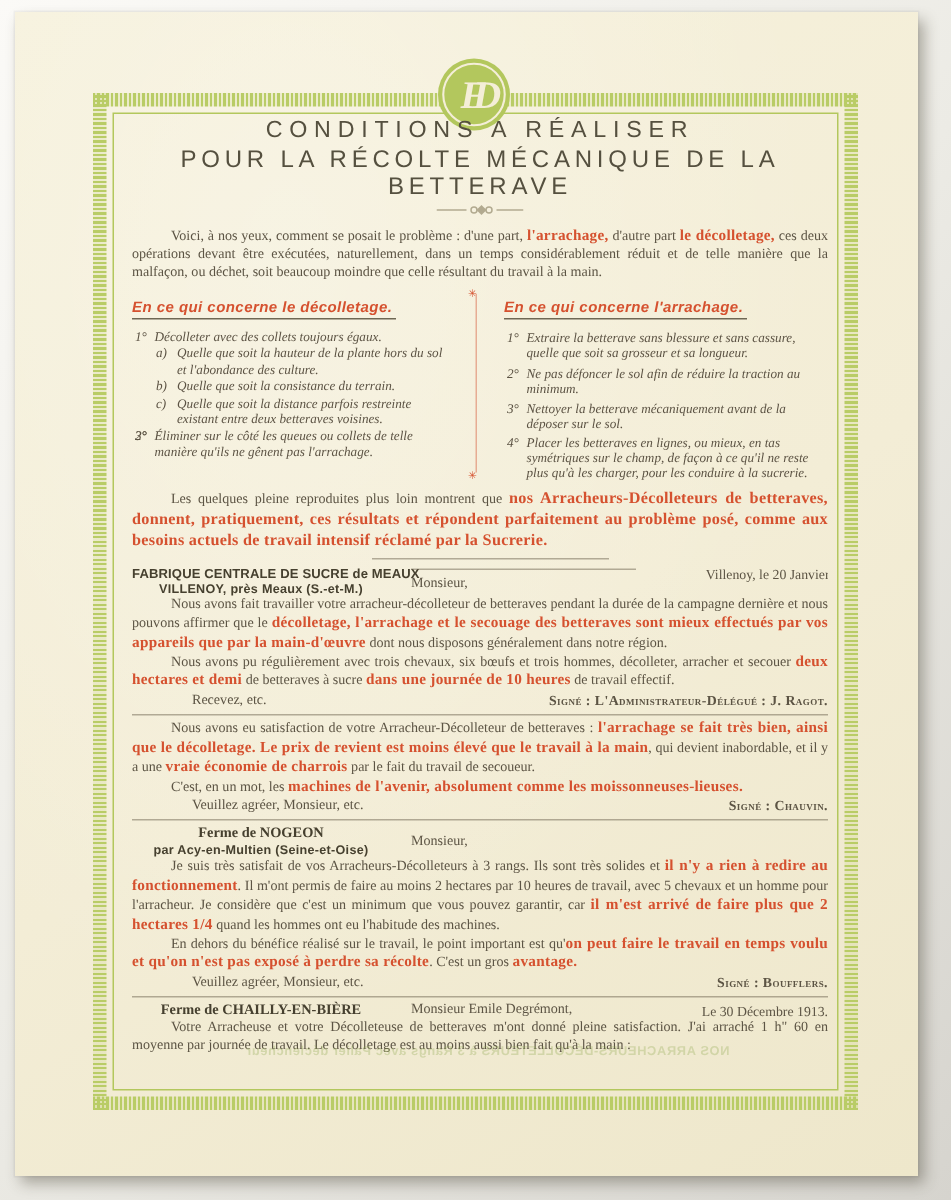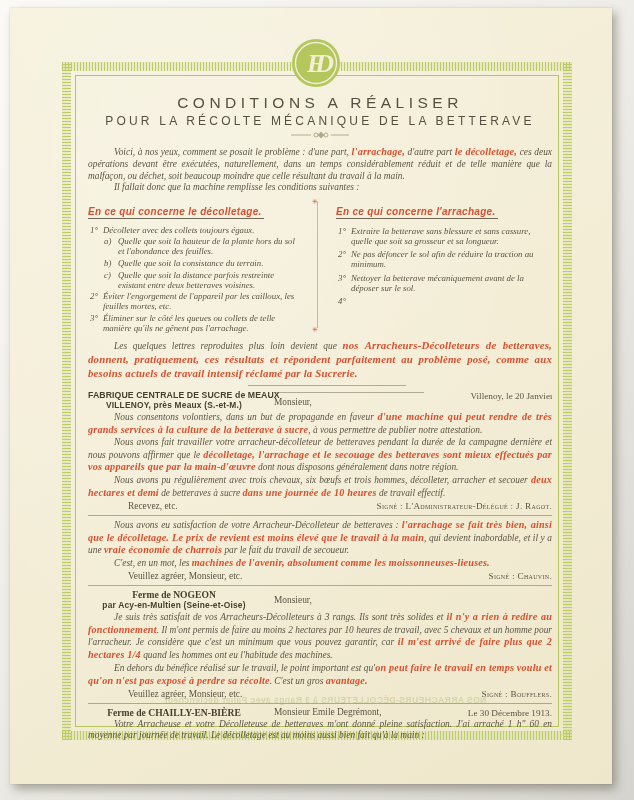--- a/index.html
+++ b/index.html
@@ -18,27 +18,27 @@
     background:repeating-linear-gradient(90deg,#b9cc66 0 1.4px,rgba(185,204,102,.18) 1.4px 3px);}
   .band.bottom{left:0;bottom:0;right:0;height:9px;
     background:repeating-linear-gradient(90deg,#b9cc66 0 1.4px,rgba(185,204,102,.18) 1.4px 3px);}
   .band.left{left:0;top:0;bottom:0;width:9px;
     background:repeating-linear-gradient(0deg,#b9cc66 0 1.4px,rgba(185,204,102,.18) 1.4px 3px);}
   .band.right{right:0;top:0;bottom:0;width:9px;
     background:repeating-linear-gradient(0deg,#b9cc66 0 1.4px,rgba(185,204,102,.18) 1.4px 3px);}
   .frame-inner{position:absolute;inset:13px;border:1.2px solid #b3c75d;}
   .medallion{position:absolute;left:280px;top:29px;width:52px;height:52px;}
   
-  .content{position:absolute;left:78px;top:86px;width:464px;height:646px;overflow:hidden;color:#5c5444;}
+  .content{position:absolute;left:78px;top:70px;width:464px;height:646px;overflow:hidden;color:#5c5444;}
   .doc-title{margin:0;text-align:center;font-family:"Liberation Sans",sans-serif;font-weight:400;
     font-size:15.5px;letter-spacing:4.5px;color:#55503f;}
   .doc-subtitle{margin:2px 0 0;text-align:center;font-family:"Liberation Sans",sans-serif;font-weight:400;
-    font-size:12px;letter-spacing:3.2px;color:#55503f;}
+    font-size:16px;letter-spacing:3.2px;color:#55503f;}
   .orn{text-align:center;height:9px;margin-top:2px;line-height:8px;}
-  .bt{margin:0;font-size:9.4px;line-height:11.8px;text-align:justify;text-indent:26px;font-style:italic;}
+  .bt{margin:0;font-size:9.4px;line-height:11.8px;text-align:justify;text-indent:26px;}
   .intro{margin-top:7px;}
   .rd{color:#d5512f;font-weight:700;letter-spacing:.2px;}
   p .rd{font-size:1.08em;}
   .cols{display:grid;grid-template-columns:212px 216px;column-gap:36px;margin-top:7px;position:relative;}
   .colhead{color:#d5512f;font-family:"Liberation Sans",sans-serif;font-weight:700;font-size:10px;
     letter-spacing:.3px;border-bottom:1px solid #6e6754;display:inline-block;padding:0 2px 1px 0;margin:0 0 4px 0;font-style:italic;}
   .clist{font-style:italic;font-size:8.8px;line-height:10.1px;color:#5b5243;}
   .ci{position:relative;padding-left:15px;margin-top:1.5px;}
   .ci .num{position:absolute;left:2px;}
   .ci.sub{padding-left:30px;}
@@ -58,21 +58,21 @@
   .lh-name .l1{font-size:9.6px;}
   .letter.sans .lh-name .l1{font-family:"Liberation Sans",sans-serif;font-size:8.7px;letter-spacing:.1px;}
   .lh-name .l2{font-family:"Liberation Sans",sans-serif;font-size:8.4px;letter-spacing:.2px;}
   .lh-center{padding-left:14px;}
   .lh-center.off .lh-addr{padding-top:6px;}
   .lh-center .mini-rule + .lh-addr{padding-top:0;}
   .mini-rule{width:150px;height:1px;background:rgba(110,100,80,.5);margin:2px 0 4px;}
   .lh-addr{font-size:9.4px;}
   .lh-date{text-align:right;font-size:9.2px;padding-top:1px;}
   .close-row{display:flex;justify-content:space-between;padding-left:40px;font-size:9.4px;margin-top:1px;}
-  .signature{font-variant:small-caps;letter-spacing:.3px;font-size:9.2px;}
+  .signature{font-variant:small-caps;letter-spacing:.3px;font-size:9.2px;font-weight:bold;}
   .ghost{position:absolute;left:150px;top:687px;width:330px;text-align:center;transform:scaleX(-1);
     color:#8ea84e;opacity:.3;font-weight:700;font-size:8.6px;letter-spacing:.4px;filter:blur(.4px);
     font-family:"Liberation Sans",sans-serif;}
 </style>
 </head>
 <body>
 
 <div class="stage">
   <div class="paper">
 
@@ -99,65 +99,63 @@
         <svg width="58" height="8" viewBox="0 0 58 8">
           <line x1="0" y1="4" x2="20" y2="4" stroke="#b2aa90" stroke-width="1"></line>
           <circle cx="25" cy="4" r="2" fill="none" stroke="#b2aa90" stroke-width="1"></circle>
           <rect x="27.6" y="1.6" width="4.8" height="4.8" transform="rotate(45 30 4)" fill="#b2aa90"></rect>
           <circle cx="35" cy="4" r="2" fill="none" stroke="#b2aa90" stroke-width="1"></circle>
           <line x1="40" y1="4" x2="58" y2="4" stroke="#b2aa90" stroke-width="1"></line>
         </svg>
       </div>
 
       <p class="bt intro"><span>Voici, à nos yeux, comment se posait le problème : d'une part, </span><span class="rd">l'arrachage,</span><span> d'autre part </span><span class="rd">le décolletage,</span><span> ces deux opérations devant être exécutées, naturellement, dans un temps considérablement réduit et de telle manière que la malfaçon, ou déchet, soit beaucoup moindre que celle résultant du travail à la main.</span></p>
-      <p class="bt">Il fallait donc que la machine remplisse les conditions suivantes :</p>
 
       <div class="cols">
         <div class="col-left">
           <div class="colhead">En ce qui concerne le décolletage.</div>
           <div class="clist">
               <div class="ci"><span class="num">1°</span><span class="txt">Décolleter avec des collets toujours égaux.</span></div>
-              <div class="ci sub"><span class="num">a)</span><span class="txt">Quelle que soit la hauteur de la plante hors du sol et l'abondance des feuilles.</span></div>
+              <div class="ci sub"><span class="num">a)</span><span class="txt">Quelle que soit la hauteur de la plante hors du sol et l'abondance des culture.</span></div>
               <div class="ci sub"><span class="num">b)</span><span class="txt">Quelle que soit la consistance du terrain.</span></div>
               <div class="ci sub"><span class="num">c)</span><span class="txt">Quelle que soit la distance parfois restreinte existant entre deux betteraves voisines.</span></div>
-              <div class="ci"><span class="num">2°</span><span class="txt">Éviter l'engorgement de l'appareil par les cailloux, les feuilles mortes, etc.</span></div>
+              <div class="ci"><span class="num">2°</span></div>
               <div class="ci"><span class="num">3°</span><span class="txt">Éliminer sur le côté les queues ou collets de telle manière qu'ils ne gênent pas l'arrachage.</span></div>
             </div>
         </div>
         <div class="col-right">
           <div class="colhead">En ce qui concerne l'arrachage.</div>
           <div class="clist">
               <div class="ci"><span class="num">1°</span><span class="txt">Extraire la betterave sans blessure et sans cassure, quelle que soit sa grosseur et sa longueur.</span></div>
               <div class="ci"><span class="num">2°</span><span class="txt">Ne pas défoncer le sol afin de réduire la traction au minimum.</span></div>
               <div class="ci"><span class="num">3°</span><span class="txt">Nettoyer la betterave mécaniquement avant de la déposer sur le sol.</span></div>
-              <div class="ci"><span class="num">4°</span></div>
+              <div class="ci"><span class="num">4°</span><span class="txt">Placer les betteraves en lignes, ou mieux, en tas symétriques sur le champ, de façon à ce qu'il ne reste plus qu'à les charger, pour les conduire à la sucrerie.</span></div>
             </div>
         </div>
         <div class="divider"></div>
         <span class="div-star t">✳</span>
         <span class="div-star b">✳</span>
       </div>
 
-      <p class="bt claim"><span>Les quelques lettres reproduites plus loin devient que </span><span class="rd">nos Arracheurs-Décolleteurs de betteraves, donnent, pratiquement, ces résultats et répondent parfaitement au problème posé, comme aux besoins actuels de travail intensif réclamé par la Sucrerie.</span></p>
+      <p class="bt claim"><span>Les quelques pleine reproduites plus loin montrent que </span><span class="rd">nos Arracheurs-Décolleteurs de betteraves, donnent, pratiquement, ces résultats et répondent parfaitement au problème posé, comme aux besoins actuels de travail intensif réclamé par la Sucrerie.</span></p>
       <div class="rule-short"></div>
 
       <div id="letters">
           <section class="letter sans">
             <div class="lh">
               <div class="lh-name">
                 <div class="l1">FABRIQUE CENTRALE DE SUCRE de MEAUX</div>
                 <div class="l2">VILLENOY, près Meaux (S.-et-M.)</div>
               </div>
               <div class="lh-center off">
                 <div class="mini-rule"></div>
                 <div class="lh-addr">Monsieur,</div>
               </div>
               <div class="lh-date">Villenoy, le 20 Janvier 1912.</div>
             </div>
-            <p class="bt"><span>Nous consentons volontiers, dans un but de propagande en faveur </span><span class="rd">d'une machine qui peut rendre de très grands services à la culture de la betterave à sucre</span><span>, à vous permettre de publier notre attestation.</span></p>
             <p class="bt"><span>Nous avons fait travailler votre arracheur-décolleteur de betteraves pendant la durée de la campagne dernière et nous pouvons affirmer que le </span><span class="rd">décolletage, l'arrachage et le secouage des betteraves sont mieux effectués par vos appareils que par la main-d'œuvre</span><span> dont nous disposons généralement dans notre région.</span></p>
             <p class="bt"><span>Nous avons pu régulièrement avec trois chevaux, six bœufs et trois hommes, décolleter, arracher et secouer </span><span class="rd">deux hectares et demi</span><span> de betteraves à sucre </span><span class="rd">dans une journée de 10 heures</span><span> de travail effectif.</span></p>
             <div class="close-row">
               <div class="closing">Recevez, etc.</div>
               <div class="signature">Signé : L'Administrateur-Délégué : J. Ragot.</div>
             </div>
           </section>
           <section class="letter serif">
             <p class="bt"><span>Nous avons eu satisfaction de votre Arracheur-Décolleteur de betteraves : </span><span class="rd">l'arrachage se fait très bien, ainsi que le décolletage. Le prix de revient est moins élevé que le travail à la main</span><span>, qui devient inabordable, et il y a une </span><span class="rd">vraie économie de charrois</span><span> par le fait du travail de secoueur.</span></p>
             <p class="bt"><span>C'est, en un mot, les </span><span class="rd">machines de l'avenir, absolument comme les moissonneuses-lieuses.</span></p>

